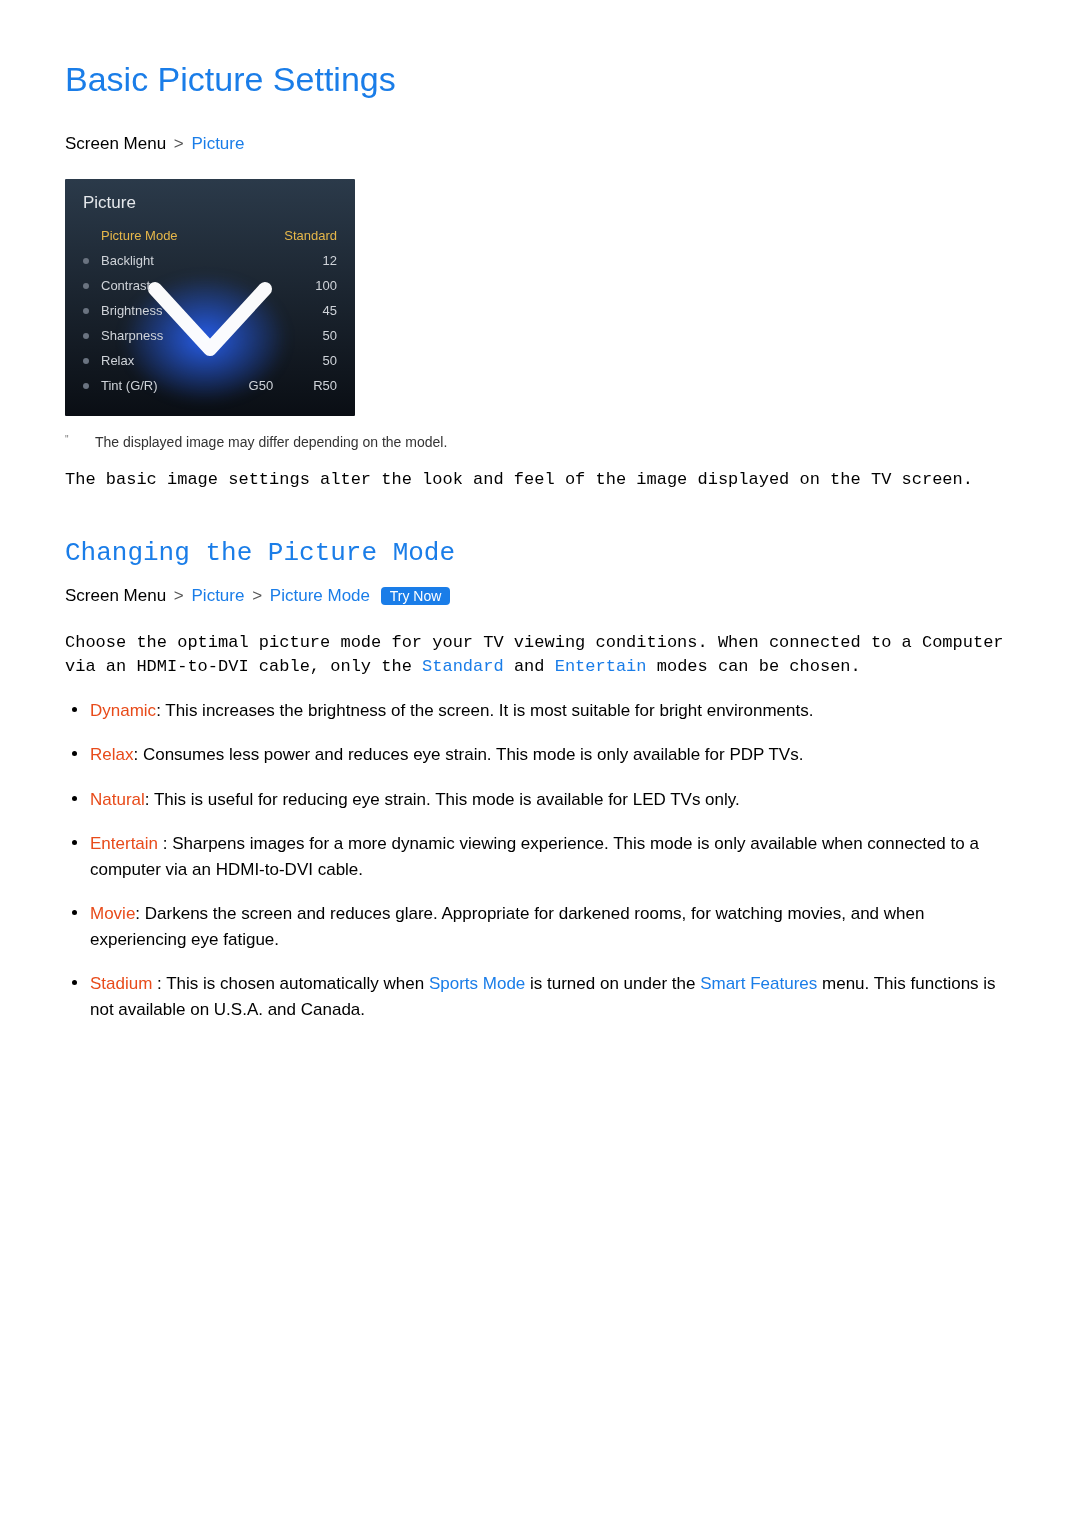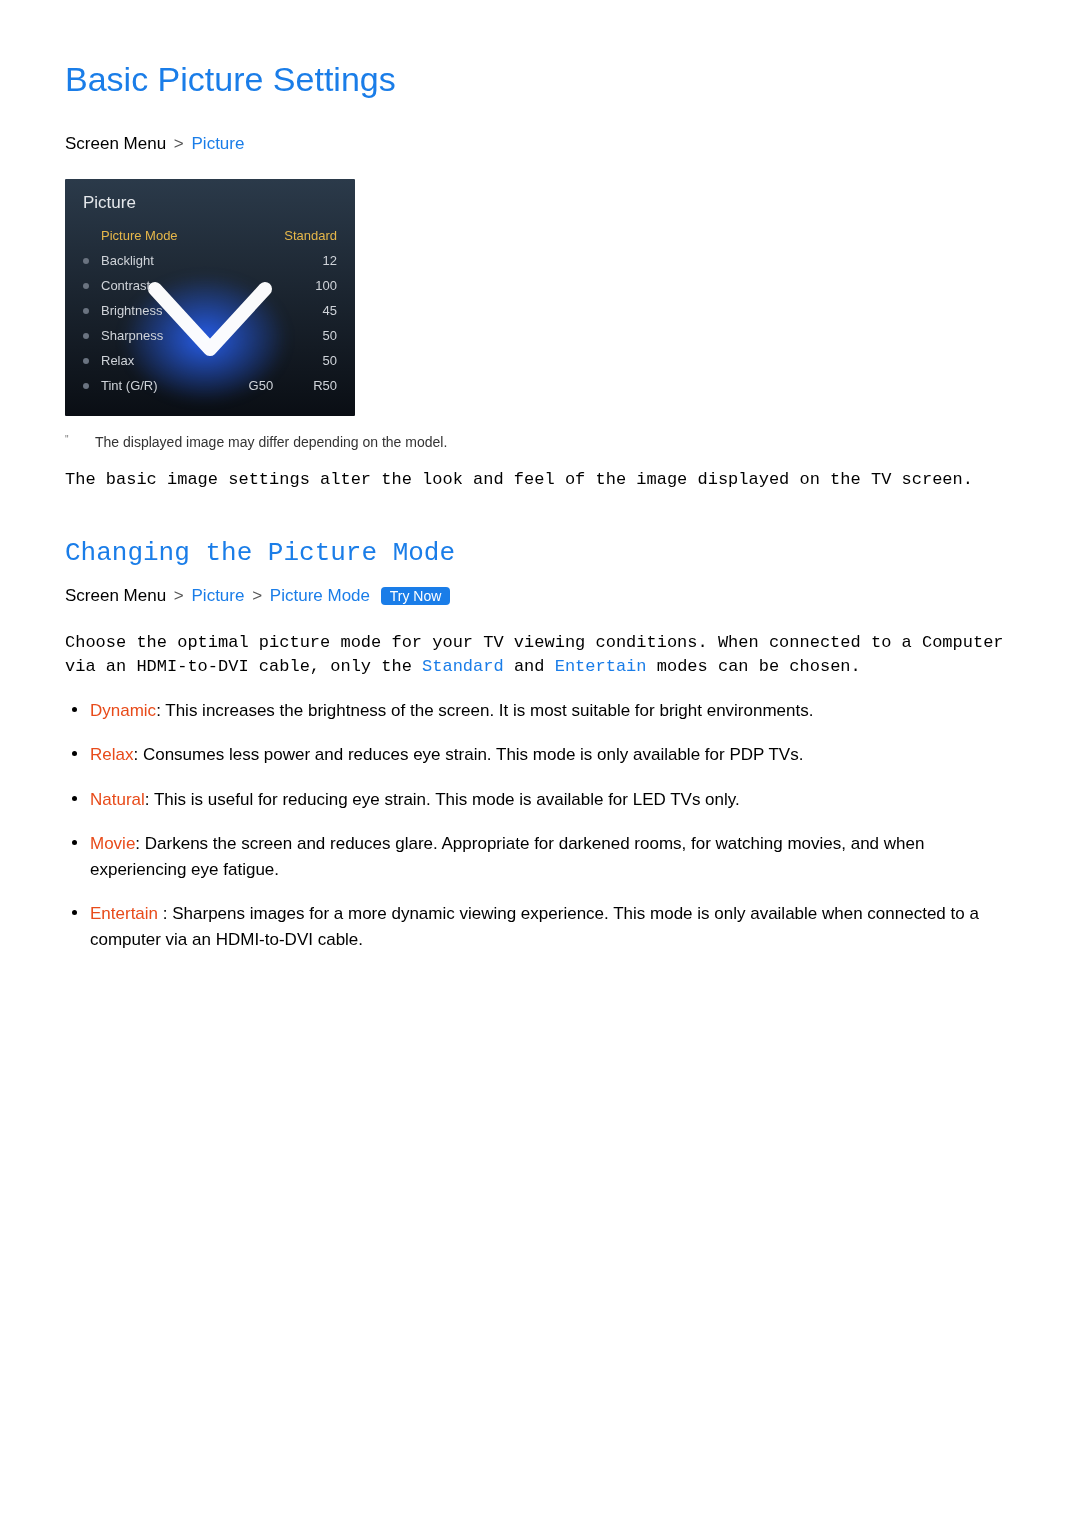--- a/index.html
+++ b/index.html
@@ -253,18 +253,21 @@
   <li>
     <span class="term">Dynamic</span><span>: This increases the brightness of the screen. It is most suitable for bright environments.</span>
   </li>
   <li>
     <span class="term">Relax</span><span>: Consumes less power and reduces eye strain. This mode is only available for PDP TVs.</span>
   </li>
   <li>
     <span class="term">Natural</span><span>: This is useful for reducing eye strain. This mode is available for LED TVs only.</span>
   </li>
   <li>
+    <span class="term">Entertain</span><span> : Sharpens images for a more dynamic viewing experience. This mode is only available when connected to a computer via an HDMI-to-DVI cable.</span>
+  </li>
+  <li>
     <span class="term">Movie</span><span>: Darkens the screen and reduces glare. Appropriate for darkened rooms, for watching movies, and when experiencing eye fatigue.</span>
   </li>
   <li>
-    <span class="term">Entertain</span><span> : Sharpens images for a more dynamic viewing experience. This mode is only available when connected to a computer via an HDMI-to-DVI cable.</span>
+    <span class="term">Stadium</span><span> : This is chosen automatically when </span><span class="link-blue">Sports Mode</span><span>   is turned on under the </span><span class="link-blue">Smart Features</span><span> menu. This functions is not available on U.S.A. and Canada.</span>
   </li>
 </ul>
 
 </body></html>

